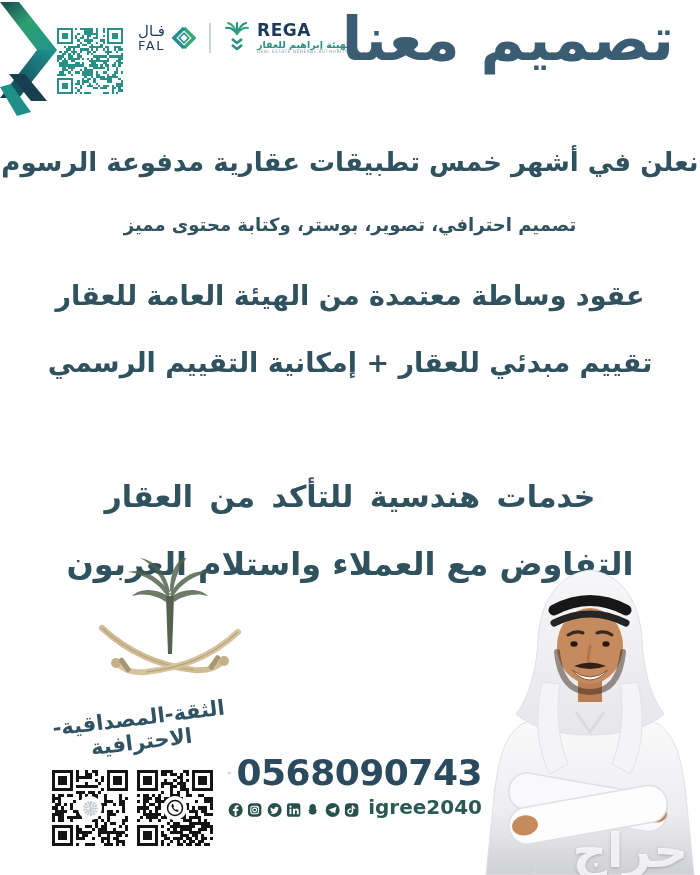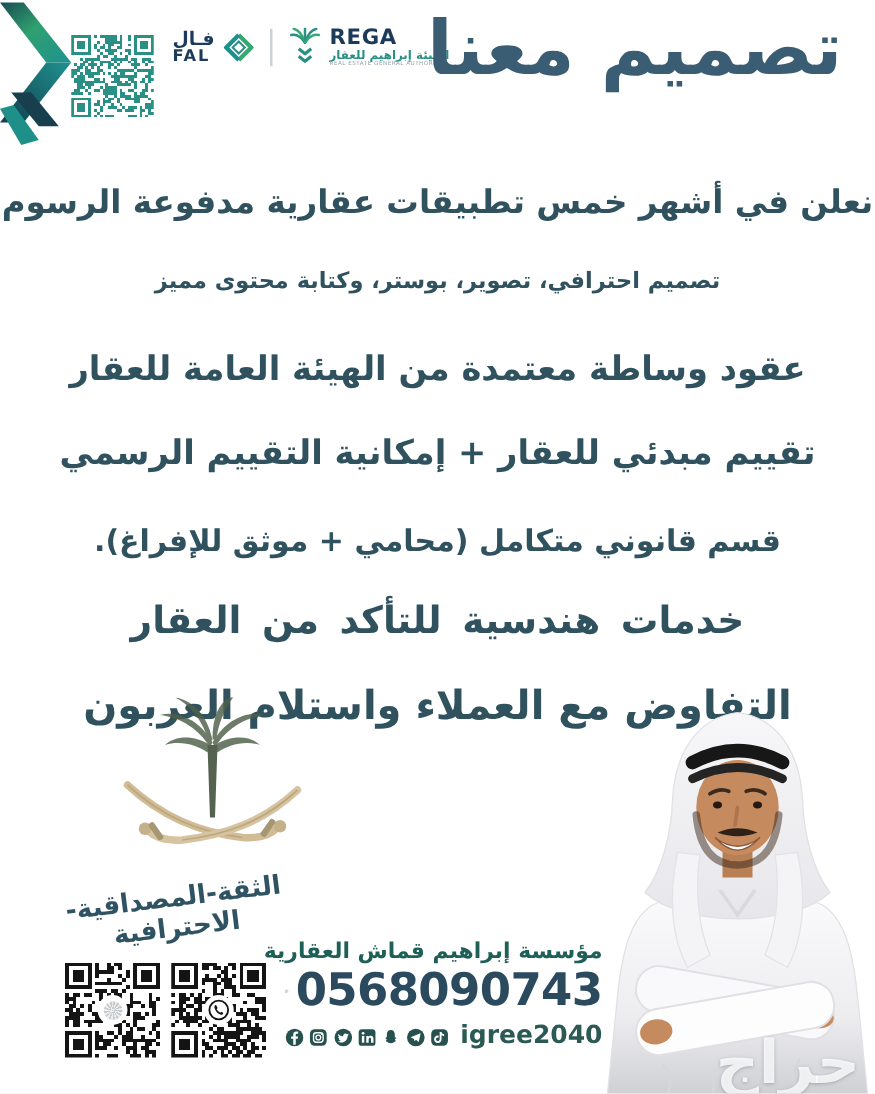--- a/index.html
+++ b/index.html
@@ -4,21 +4,21 @@
 <style>
   html,body{margin:0;padding:0;background:#eee;}
   .poster{
     position:relative;width:700px;height:875px;background:#ffffff;overflow:hidden;
     font-family:"DejaVu Sans",sans-serif;margin:0 auto;
   }
   
   .chevron-logo{position:absolute;left:0;top:0;width:60px;height:122px;}
   .qr-top{position:absolute;left:57px;top:28px;width:66px;height:66px;}
   .partner-logos{position:absolute;left:138px;top:16px;height:44px;display:flex;align-items:center;gap:7px;}
-  .fal-txt{line-height:1.02;color:#1c3a5a;font-weight:bold;}
+  .fal-txt{text-align:center;line-height:1.02;color:#1c3a5a;font-weight:normal;}
   .fal-ar{font-size:15px;}
   .fal-en{font-size:13px;letter-spacing:1.5px;}
   .logo-divider{width:2px;height:30px;background:#ccd3d8;margin:0 6px;}
   .rega-txt{line-height:1.05;}
   .rega-en{font-size:17px;font-weight:bold;color:#1c3a5a;letter-spacing:.5px;}
   .rega-ar{font-size:9.5px;font-weight:bold;color:#2a8f85;direction:rtl;}
   .rega-sub{font-size:4.5px;color:#93a2ac;letter-spacing:.4px;}
   .title{
     position:absolute;right:26px;top:4px;margin:0;direction:rtl;
     font-size:60px;font-weight:bold;color:#3b5d74;letter-spacing:0;
@@ -441,21 +441,20 @@
       <div class="rega-sub">REAL ESTATE GENERAL AUTHORITY</div>
     </div>
   </div>
 
   <h1 class="title">تصميم معنا</h1>
 
   <div class="line l1">نعلن في أشهر خمس تطبيقات عقارية مدفوعة الرسوم</div>
   <div class="line l2">تصميم احترافي، تصوير، بوستر، وكتابة محتوى مميز</div>
   <div class="line l3">عقود وساطة معتمدة من الهيئة العامة للعقار</div>
   <div class="line l4">تقييم مبدئي للعقار + إمكانية التقييم الرسمي</div>
-  <div class="line l5">قسم قانوني متكامل (محامي + موثق للإفراغ).</div>
   <div class="line l6">خدمات هندسية للتأكد من العقار</div>
   <div class="line l7">التفاوض مع العملاء واستلام العربون</div>
 
   <svg class="emblem" viewBox="0 0 160 152">
     <g fill="#50604a" opacity=".92">
       <path d="M80 36 C70 18 52 10 38 14 C55 16 70 26 78 40 Z"></path>
       <path d="M80 34 C76 14 64 2 50 0 C63 6 73 20 77 36 Z"></path>
       <path d="M80 33 C80 14 86 2 98 -2 C90 8 84 22 83 35 Z"></path>
       <path d="M80 36 C90 18 108 10 122 14 C105 16 90 26 82 40 Z"></path>
       <path d="M82 38 C94 30 110 30 118 38 C106 34 92 38 84 44 Z"></path>
@@ -937,21 +936,20 @@
       </svg>
     <div class="qr-center">
       <svg width="18" height="18" viewBox="0 0 24 24">
         <circle cx="12" cy="12" r="10" fill="none" stroke="#141414" stroke-width="2"></circle>
         <path d="M8 7 C7 8 7 10 9 13 C11 16 14 17.5 15.5 17 C16.5 16.6 17 15.6 16.6 15 L14.8 13.8 L13.5 14.8 C12.3 14.2 10.5 12.6 9.8 11.2 L10.8 9.8 L9.6 7.4 C9.2 6.8 8.5 6.6 8 7 Z" fill="#141414"></path>
       </svg>
     </div>
   </div>
 
   <div class="company">
-    <div class="company-name">مؤسسة إبراهيم قماش العقارية</div>
     <div class="phone-row">
       <svg width="30" height="30" viewBox="0 0 24 24">
         <path d="M12 2.5 A9.5 9.5 0 1 1 4.6 18 L3 21 L6.3 20.2 A9.5 9.5 0 0 1 12 2.5 Z" fill="none" stroke="#2b4a5e" stroke-width="2"></path>
         <path d="M8.4 7.2 C7.6 8 7.6 9.8 9.3 12.2 C11 14.6 13.6 16 15 15.6 C15.9 15.3 16.4 14.4 16.1 13.9 L14.5 12.9 L13.4 13.7 C12.3 13.2 10.8 11.8 10.2 10.6 L11 9.4 L10 7.5 C9.7 6.9 8.9 6.8 8.4 7.2 Z" fill="#2b4a5e"></path>
       </svg>
       <span class="phone-number">0568090743</span>
     </div>
     <div class="social-row">
       <svg width="18" height="18" viewBox="0 0 24 24">
         <circle cx="12" cy="12" r="11" fill="#27514f"></circle>

